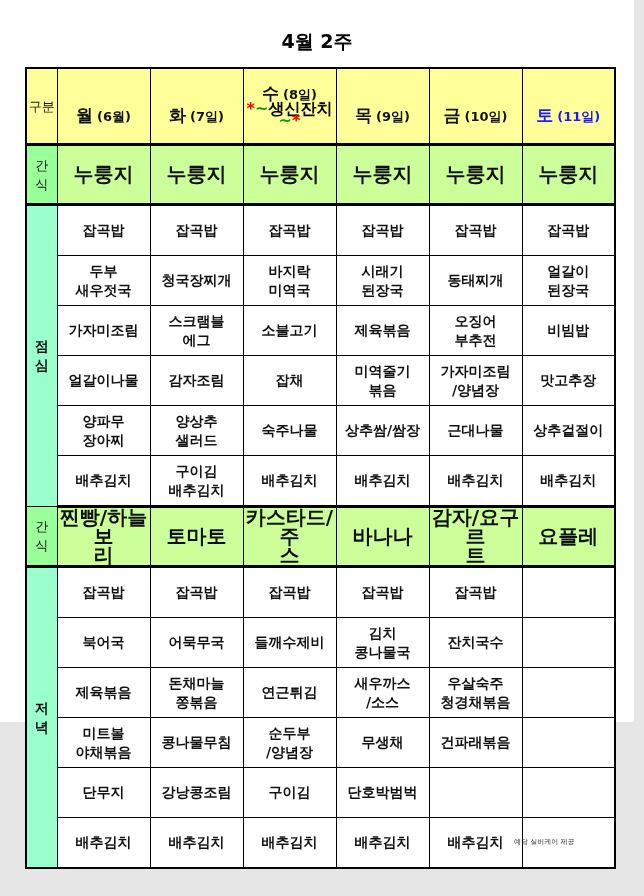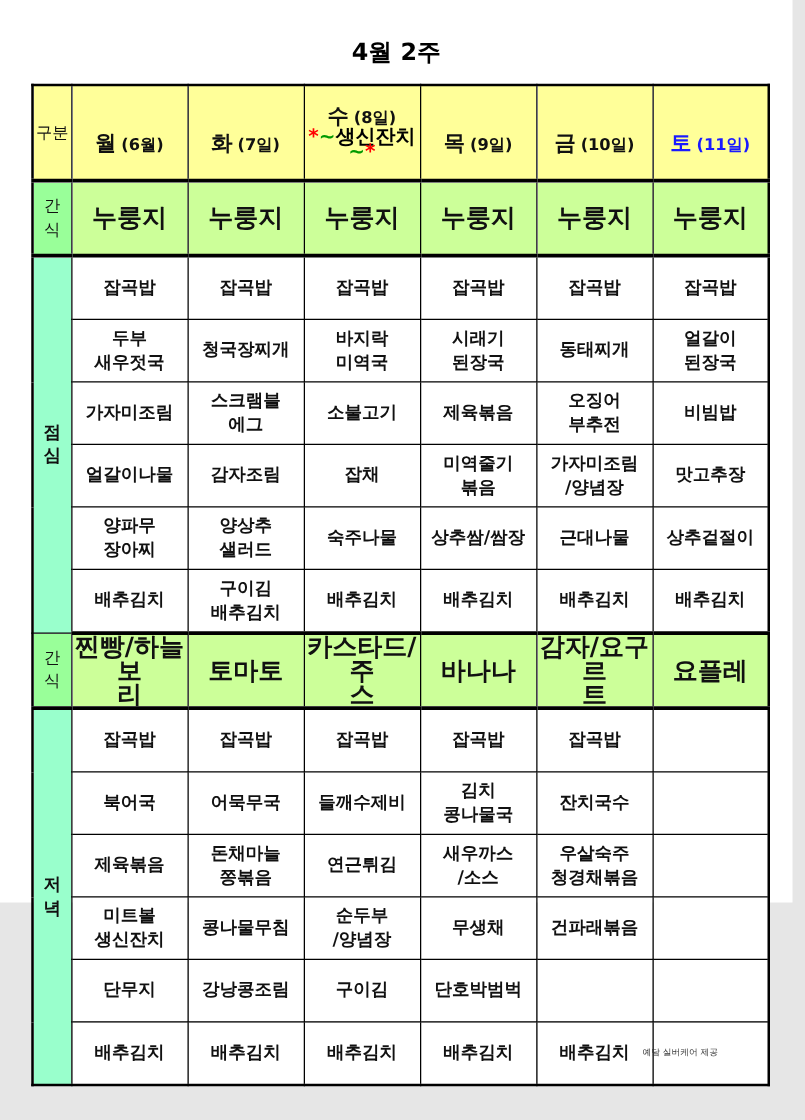--- a/index.html
+++ b/index.html
@@ -261,21 +261,21 @@
 쫑볶음</td>
         <td>연근튀김</td>
         <td>새우까스
 /소스</td>
         <td>우살숙주
 청경채볶음</td>
         <td></td>
       </tr>
       <tr class="meal">
         <td>미트볼
-생신잔치</td>
+야채볶음</td>
         <td>콩나물무침</td>
         <td>순두부
 /양념장</td>
         <td>무생채</td>
         <td>건파래볶음</td>
         <td></td>
       </tr>
       <tr class="meal">
         <td>단무지</td>
         <td>강낭콩조림</td>

